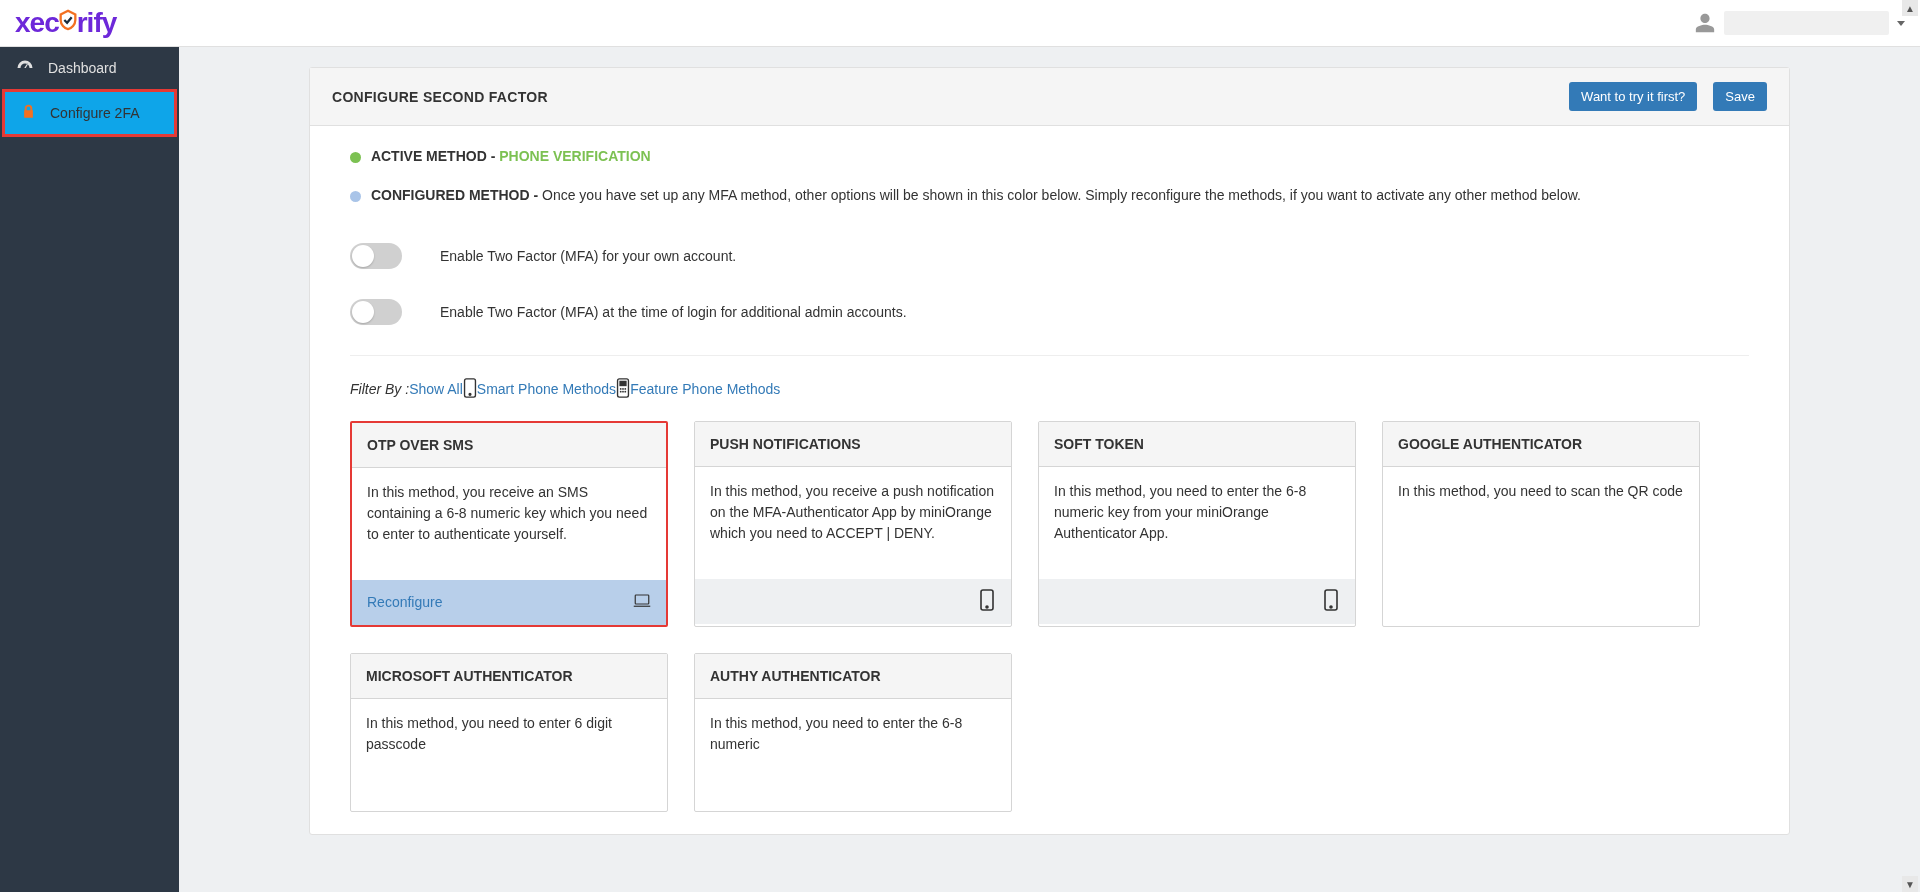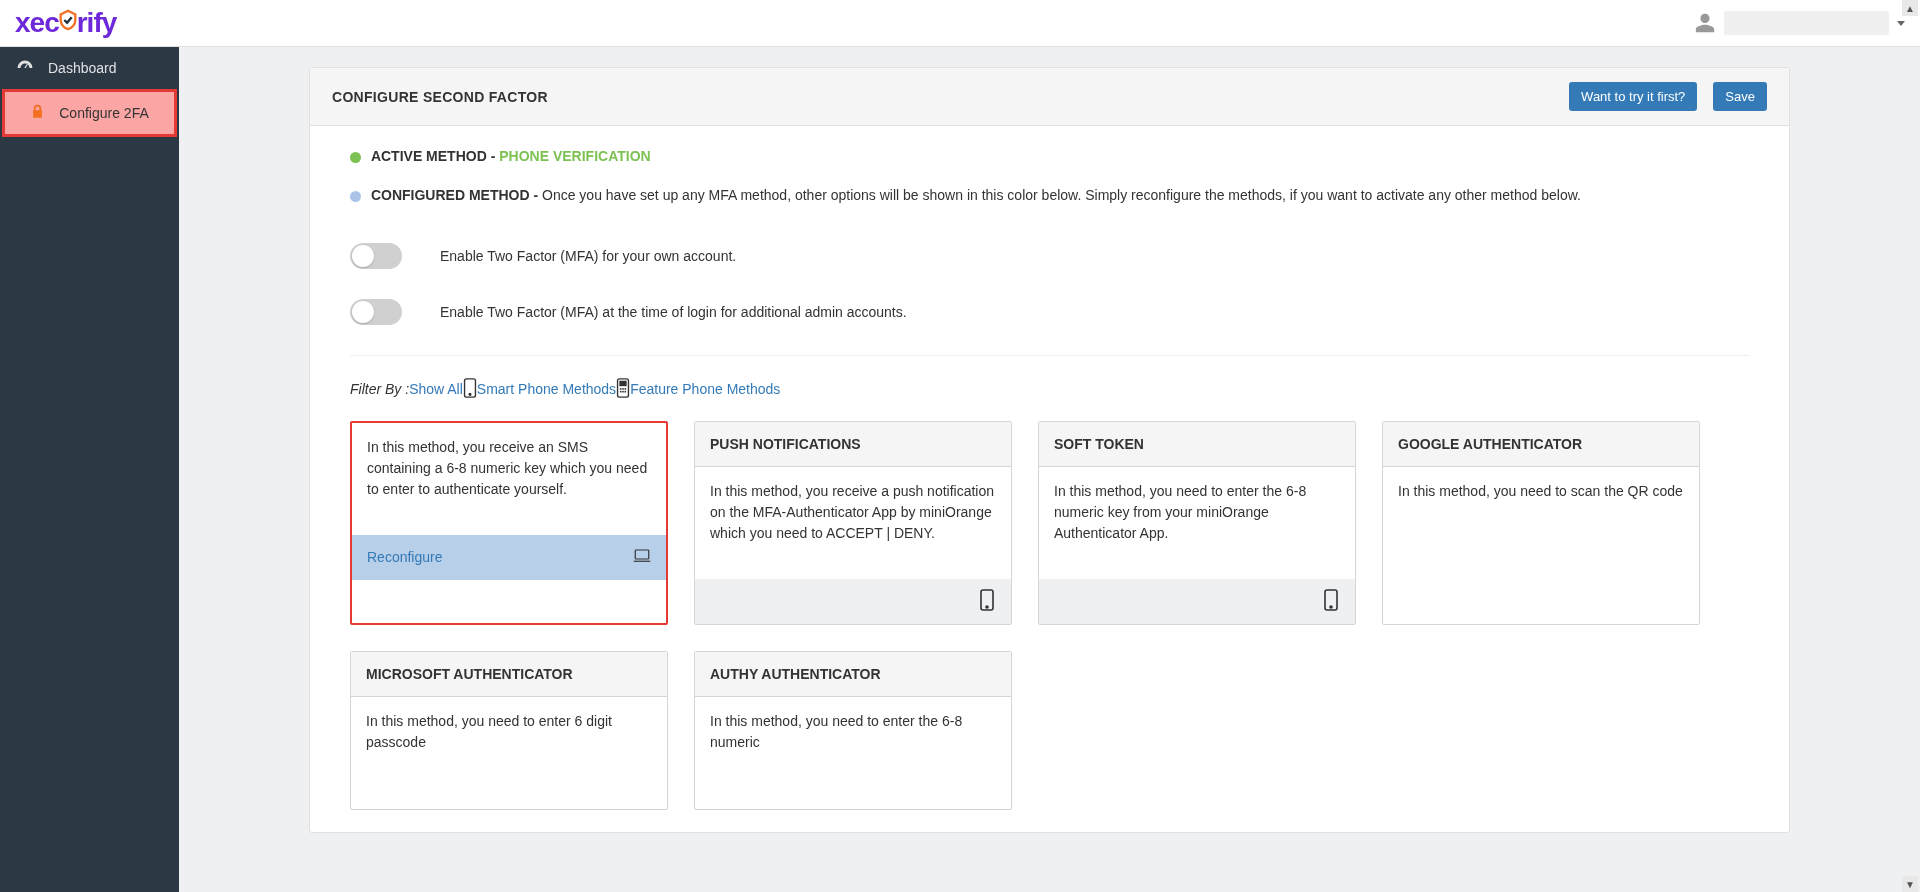--- a/index.html
+++ b/index.html
@@ -7,21 +7,21 @@
   .top-header { height: 47px; border-bottom: 1px solid #e0e0e0; display: flex; align-items: center; justify-content: space-between; padding: 0 15px; }
   .logo { display: flex; align-items: center; font-size: 28px; font-weight: 600; color: #6d28d9; letter-spacing: -1px; }
   .logo-shield { color: #f37021; margin: 0 -2px; font-size: 24px; }
   .user-area { display: flex; align-items: center; gap: 8px; }
   .user-icon { width: 22px; height: 22px; fill: #999; }
   .user-box { background: #f0f0f0; height: 24px; width: 165px; border-radius: 2px; }
   .caret-down { width: 0; height: 0; border-left: 4px solid transparent; border-right: 4px solid transparent; border-top: 5px solid #666; }
   .layout { display: flex; height: calc(100vh - 47px); }
   .sidebar { width: 179px; background: #2d3845; color: #e0e0e0; flex-shrink: 0; }
   .sidebar-item { display: flex; align-items: center; gap: 14px; padding: 12px 16px; cursor: pointer; }
-  .sidebar-item.highlighted { border: 3px solid #e53935; background: #fca5a5; color: #333; margin: 0 2px; justify-content: center; }
+  .sidebar-item.highlighted { border: 3px solid #e53935; background: #0ea5e9; color: #333; margin: 0 2px; }
   .dash-icon { width: 18px; height: 18px; fill: currentColor; }
   .lock-icon { color: #f37021; font-size: 15px; }
   .main { flex: 1; background: #eef0f2; overflow-y: auto; padding: 20px 130px 0 130px; position: relative; }
   .panel { background: #fff; border: 1px solid #e0e0e0; border-radius: 3px; }
   .panel-header { display: flex; justify-content: space-between; align-items: center; padding: 14px 22px; background: #f5f5f5; border-bottom: 1px solid #e0e0e0; }
   .panel-title { font-weight: bold; font-size: 14px; color: #333; letter-spacing: 0.3px; }
   .btn-group { display: flex; gap: 16px; }
   .btn { background: #337ab7; color: #fff; border: none; padding: 7px 12px; border-radius: 3px; cursor: pointer; font-size: 13px; }
   .panel-body { padding: 22px 40px; }
   .status-line { margin-bottom: 18px; }
@@ -150,20 +150,21 @@
                 <circle cx="7" cy="15" r="1"></circle>
                 <circle cx="9.5" cy="15" r="1"></circle>
               </svg>
           </span>
           <span class="filter-link nf">Feature Phone Methods</span>
         </div>
 
         <div class="cards">
 
           <div class="card highlighted">
+            <div class="card-header">OTP OVER SMS</div>
             <div class="card-body">In this method, you receive an SMS containing a 6-8 numeric key which you need to enter to authenticate yourself.</div>
             <div class="card-footer">
               <span class="reconfigure">Reconfigure</span>
               <span>
                 <svg class="device-ic" viewBox="0 0 24 18" fill="none" stroke="#333" stroke-width="1.6">
                     <rect x="3" y="1" width="18" height="12" rx="1"></rect>
                     <path d="M1 16 h22"></path>
                   </svg>
               </span>
             </div>

